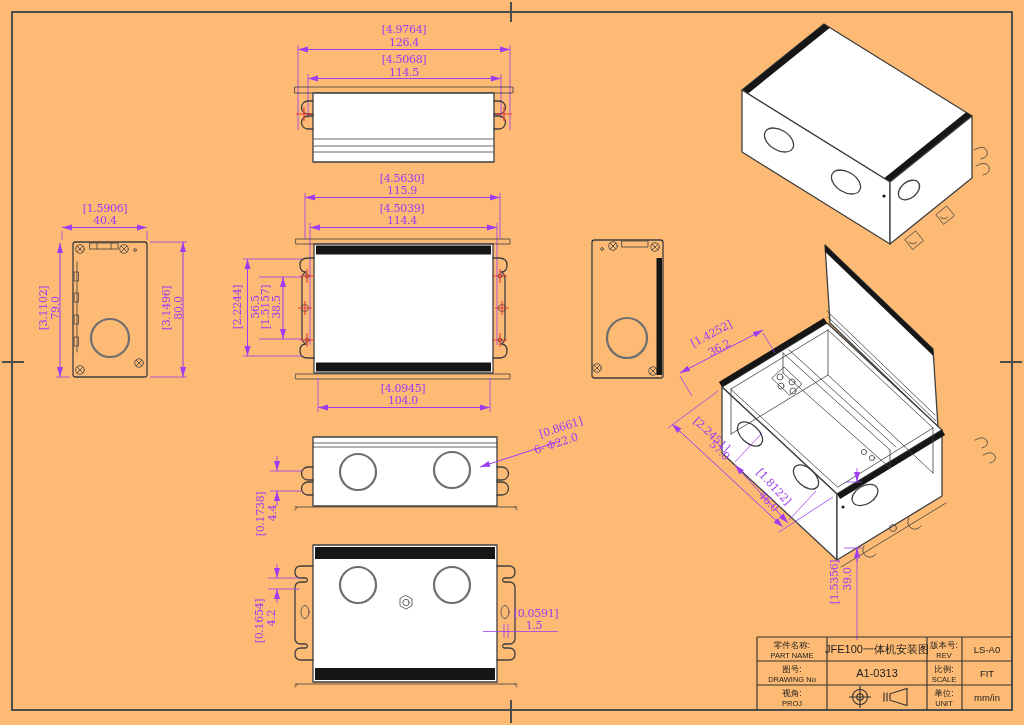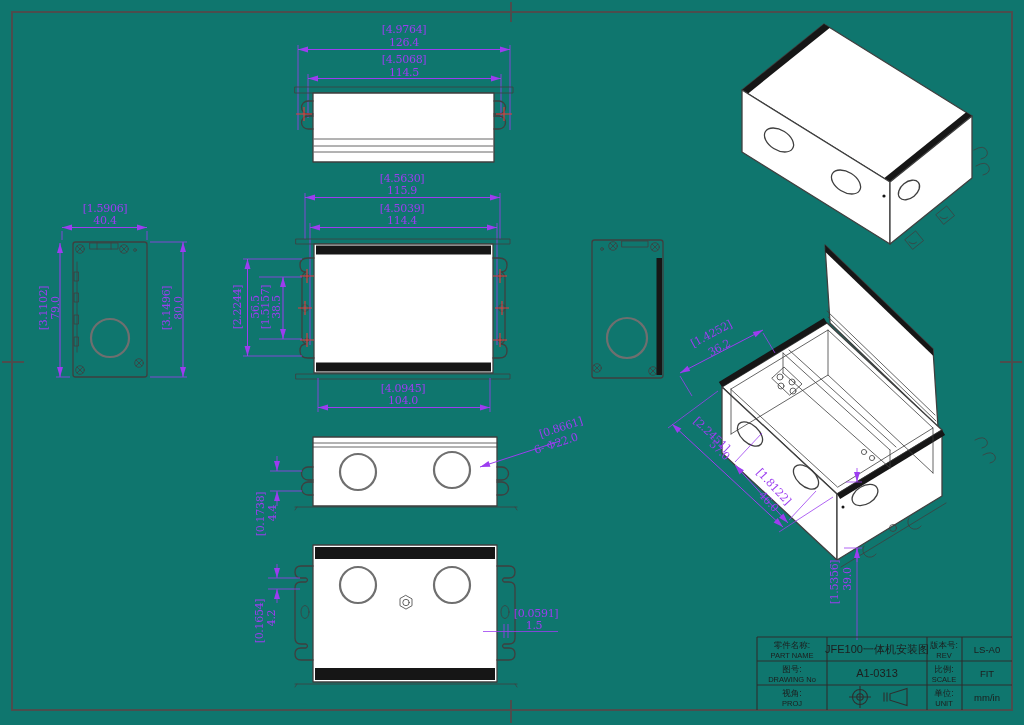--- a/index.html
+++ b/index.html
@@ -1,16 +1,16 @@
 <!DOCTYPE html>
 <html><head>
 <meta charset="utf-8">
 <style>
   html,body{margin:0;padding:0;background:#fff;}
-  .stage{position:relative;width:1024px;height:725px;background:#0f766e;overflow:hidden;}
+  .stage{position:relative;width:1024px;height:725px;background:#fdba74;overflow:hidden;}
   svg{display:block;}
   .ln{stroke:#3f3f3f;stroke-width:1.3;fill:none;stroke-linejoin:round;stroke-linecap:round;}
   .thin{stroke-width:0.8;}
   .wfill{fill:#ffffff;}
   .gray{stroke:#6f6f6f;stroke-width:2.2;fill:none;}
   .blk{fill:#161616;stroke:none;}
   .dim{stroke:#9c3df0;stroke-width:1;fill:none;}
   .dime{stroke:#9c3df0;stroke-width:0.8;fill:none;}
   .dimt{fill:#9c3df0;font-family:"DejaVu Serif",serif;font-size:11px;text-anchor:middle;letter-spacing:-0.3px;}
   .red{stroke:#e23c3c;stroke-width:1.1;fill:none;}

